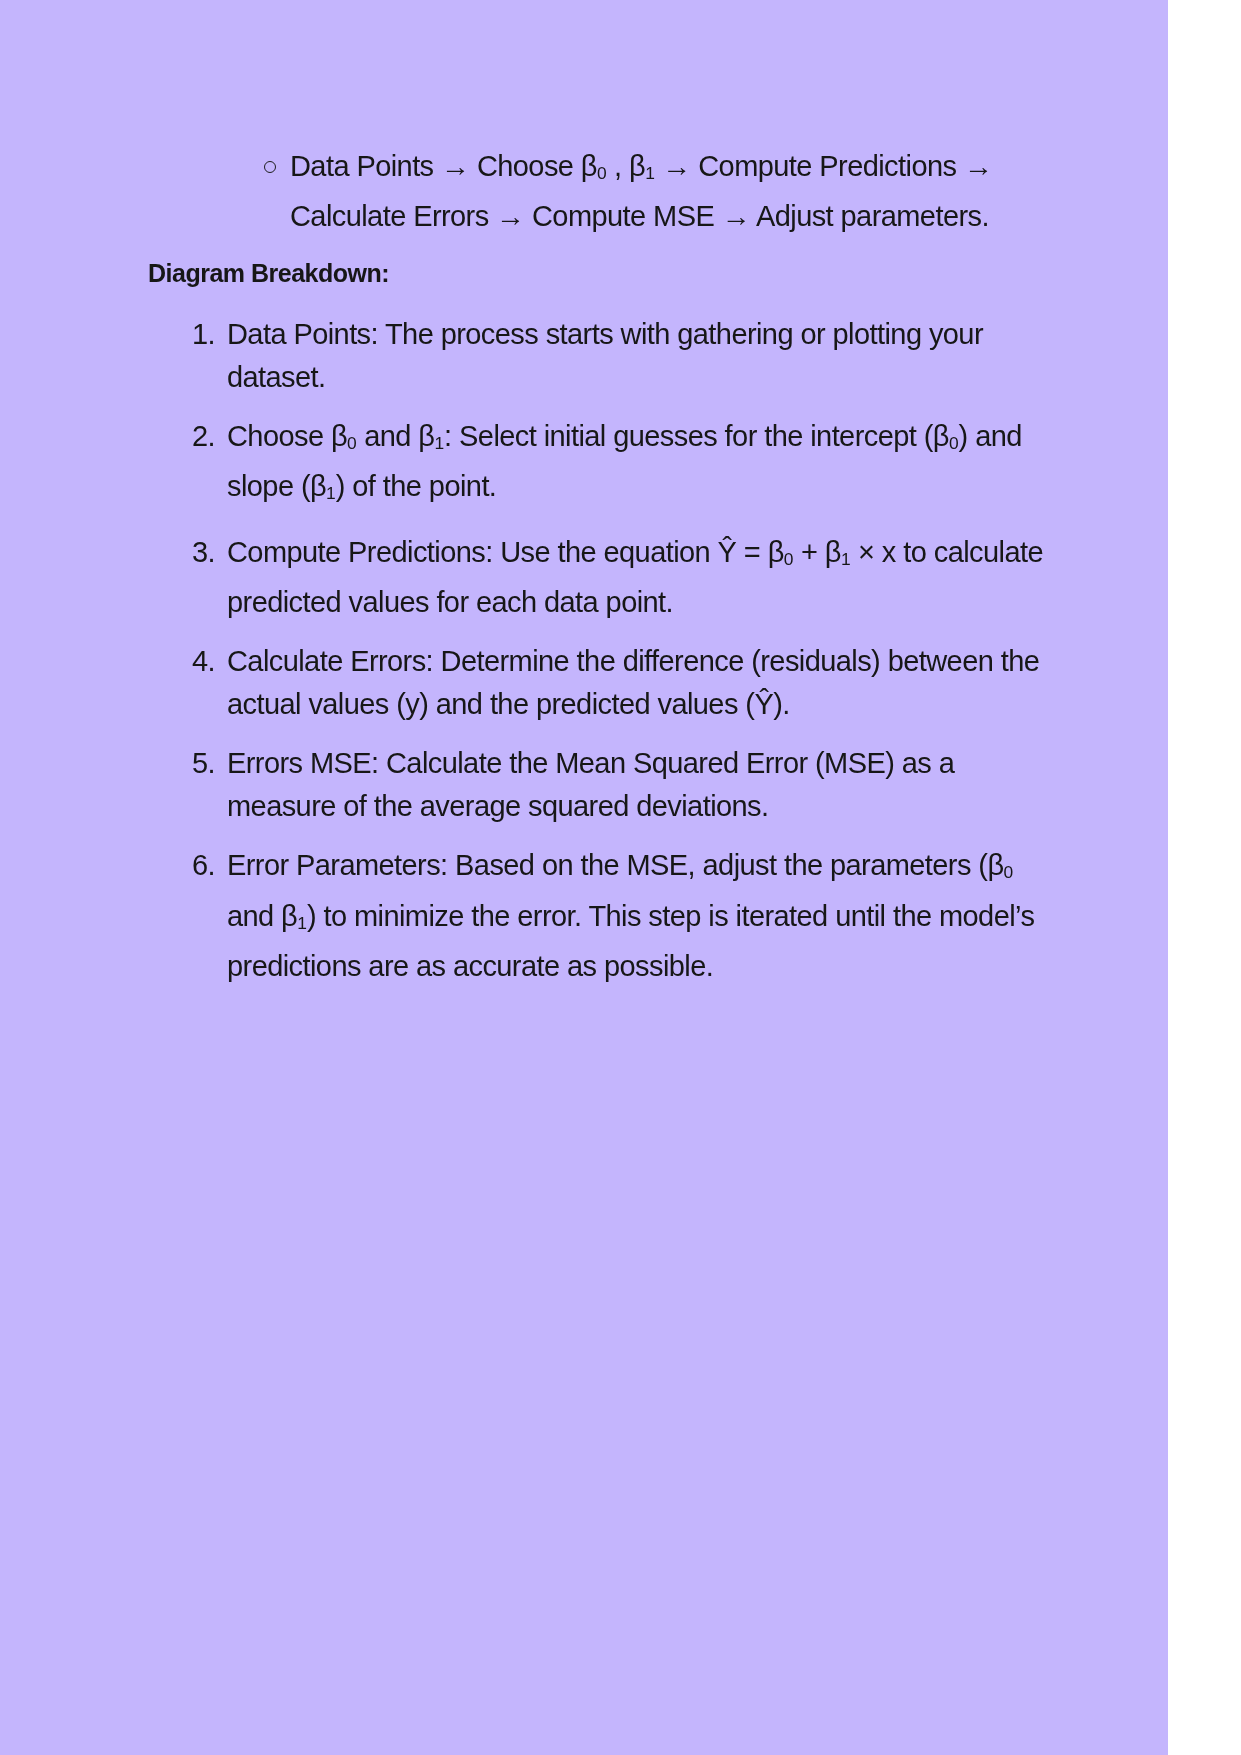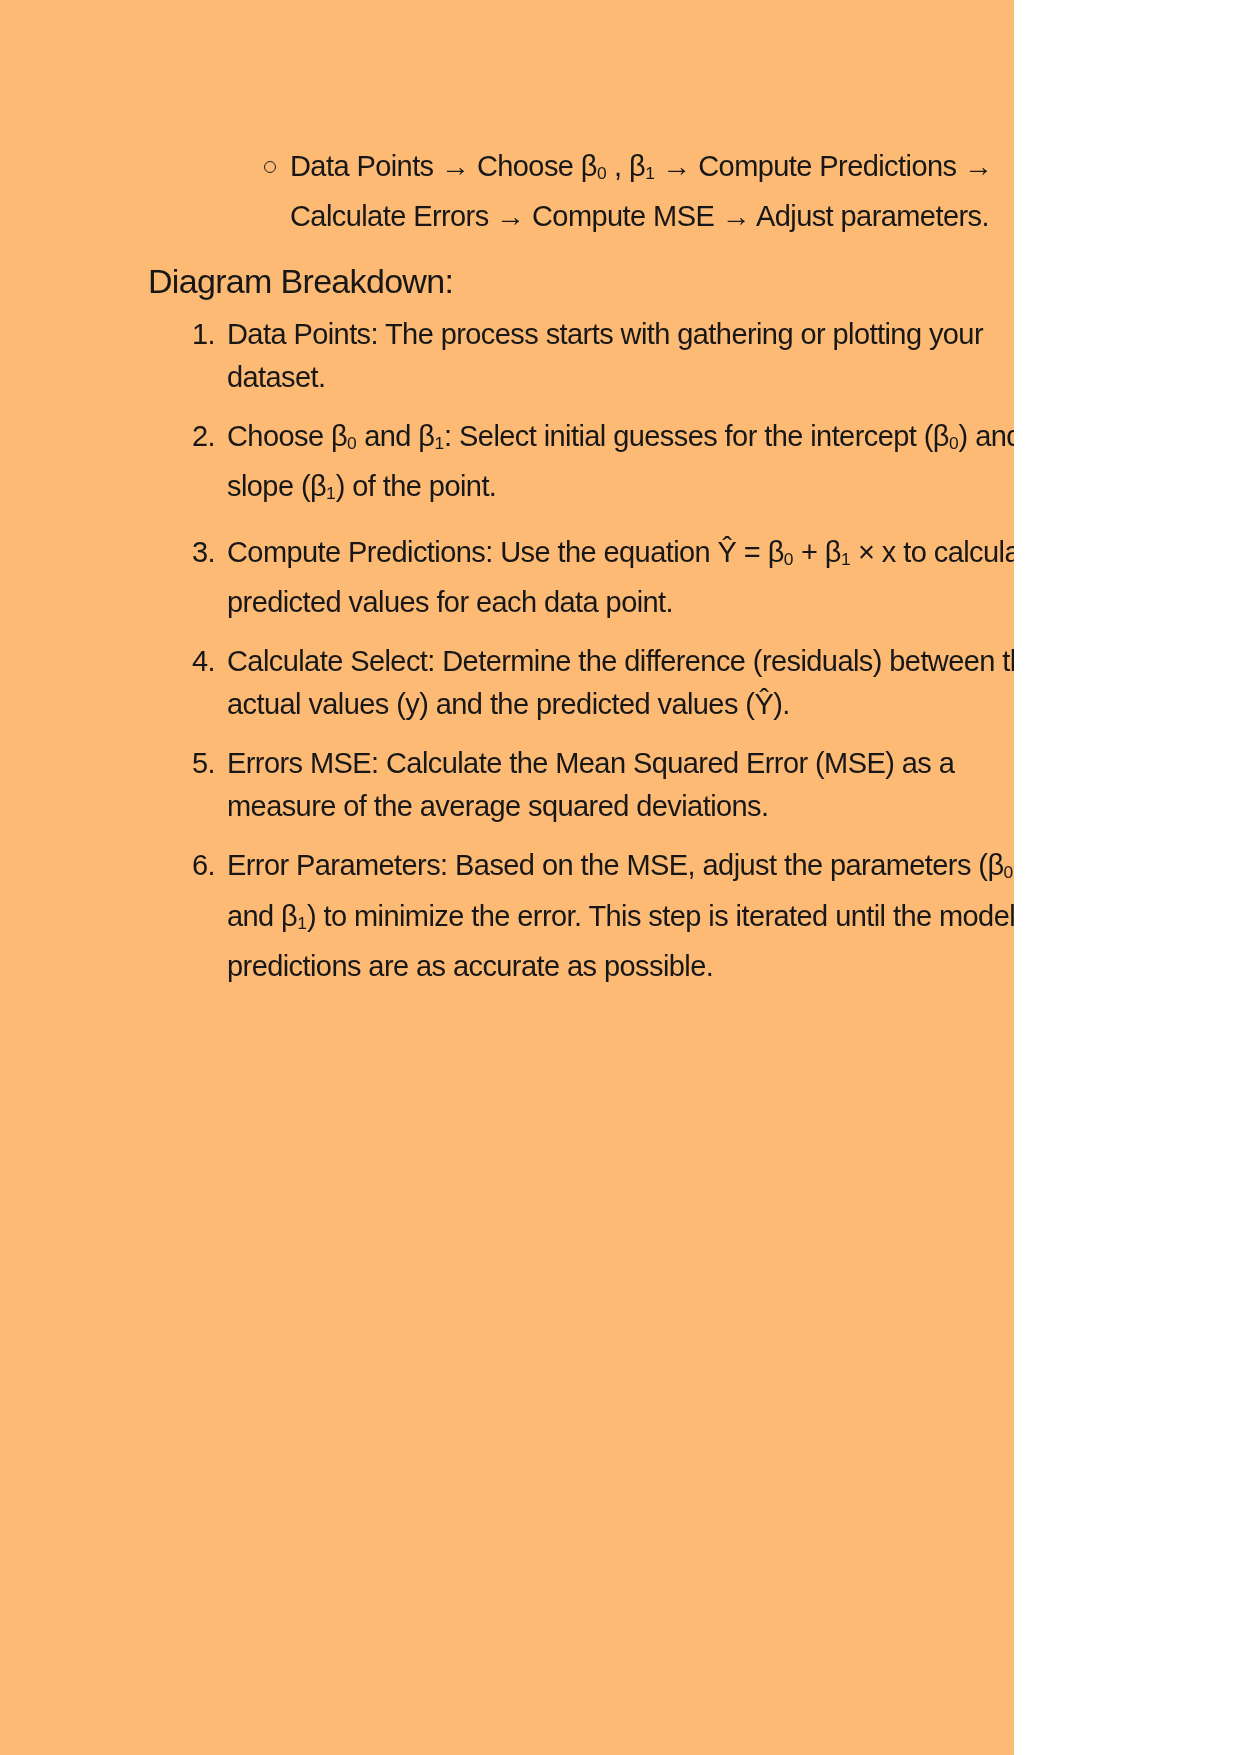--- a/index.html
+++ b/index.html
@@ -1,28 +1,28 @@
 <!DOCTYPE html>
 <html><head>
 <meta charset="utf-8">
 <style>
   html,body{margin:0;padding:0;}
   body{
     width:1241px;height:1755px;background:#ffffff;color:#171717;
     font-family:"Liberation Sans","DejaVu Sans",sans-serif;
     -webkit-font-smoothing:antialiased;
   }
-  .page{position:relative;width:1014px;height:1755px;overflow:hidden;background:#fdba74;}
+  .page{position:relative;width:1168px;height:1755px;overflow:hidden;background:#c4b5fd;}
   p,h2,ol,li{margin:0;padding:0;}
   .txt{font-size:29px;line-height:43px;letter-spacing:-0.02em;}
   .bullet-row{position:absolute;left:264px;top:145px;display:flex;align-items:flex-start;}
   .marker-wrap{flex:0 0 26px;width:26px;}
   .ring{display:block;width:10px;height:10px;border:1.7px solid #1f1f1f;border-radius:50%;margin-top:16px;background:transparent;}
   .bullet-text{width:722px;}
-  .heading{position:absolute;left:148px;top:260px;font-size:34px;font-weight:400;line-height:43px;letter-spacing:-0.02em;}
+  .heading{position:absolute;left:148px;top:252px;font-size:25px;font-weight:700;line-height:43px;letter-spacing:-0.02em;}
   .steps{position:absolute;left:192px;top:313px;list-style:none;width:880px;}
   .steps li{display:flex;align-items:flex-start;margin-bottom:16px;}
   .num{flex:0 0 35px;width:35px;}
   .content{width:820px;}
   .b{font-weight:400;}
   .sub{font-size:0.6em;vertical-align:-0.18em;letter-spacing:0;}
 </style>
 </head>
 <body>
 
@@ -45,21 +45,21 @@
       <li>
         <span class="num">2.</span>
         <div class="content"><span class="b ">Choose β</span><span class="b sub">0</span><span class="b "> and β</span><span class="b sub">1</span><span class="b ">:</span><span class=""> Select initial guesses for the intercept (β</span><span class="sub">0</span><span class="">) and slope (β</span><span class="sub">1</span><span class="">) of the point.</span></div>
       </li>
       <li>
         <span class="num">3.</span>
         <div class="content"><span class="b ">Compute Predictions:</span><span class=""> Use the equation Ŷ = β</span><span class="sub">0</span><span class=""> + β</span><span class="sub">1</span><span class=""> × x to calculate predicted values for each data point.</span></div>
       </li>
       <li>
         <span class="num">4.</span>
-        <div class="content"><span class="b ">Calculate Select:</span><span class=""> Determine the difference (residuals) between the actual values (y) and the predicted values (Ŷ).</span></div>
+        <div class="content"><span class="b ">Calculate Errors:</span><span class=""> Determine the difference (residuals) between the actual values (y) and the predicted values (Ŷ).</span></div>
       </li>
       <li>
         <span class="num">5.</span>
         <div class="content"><span class="b ">Errors MSE:</span><span class=""> Calculate the Mean Squared Error (MSE) as a measure of the average squared deviations.</span></div>
       </li>
       <li>
         <span class="num">6.</span>
         <div class="content"><span class="b ">Error Parameters:</span><span class=""> Based on the MSE, adjust the parameters (β</span><span class="sub">0</span><span class=""> and β</span><span class="sub">1</span><span class="">) to minimize the error. This step is iterated until the model’s predictions are as accurate as possible.</span></div>
       </li>
     </ol>

